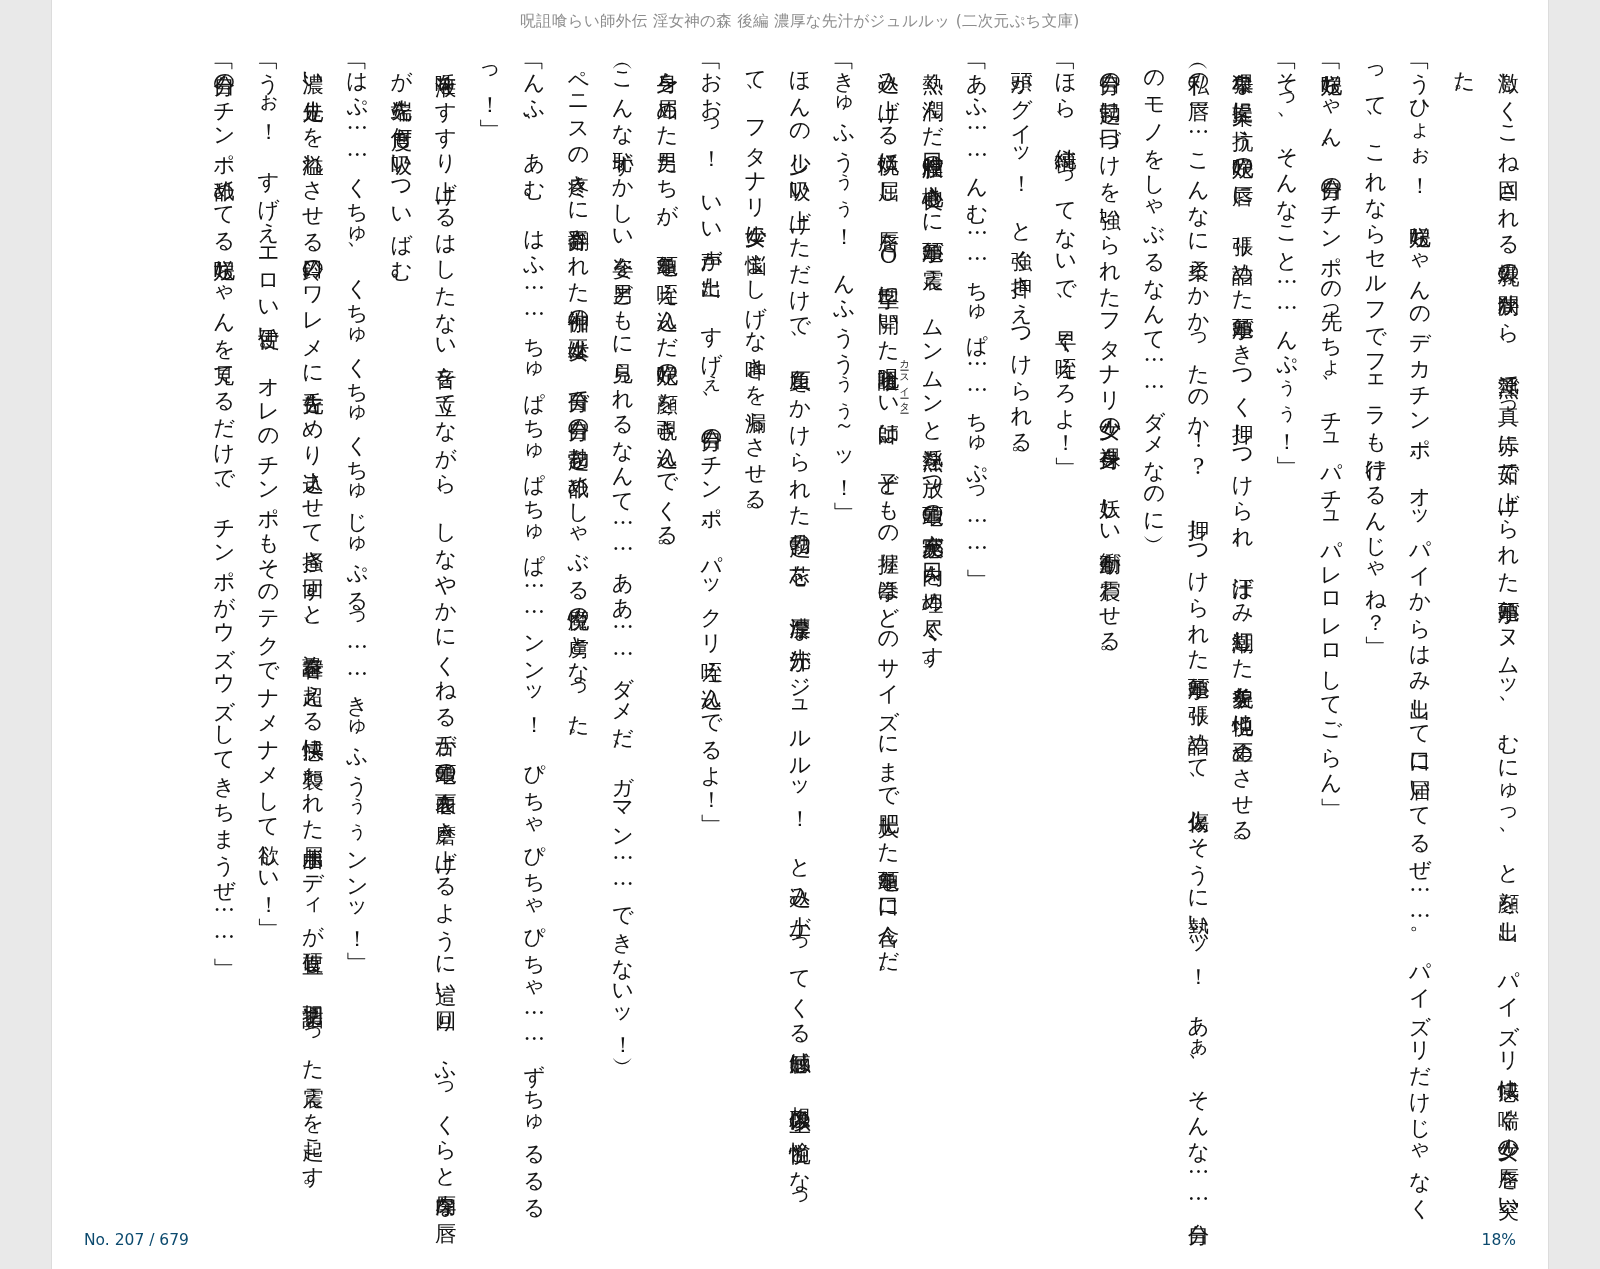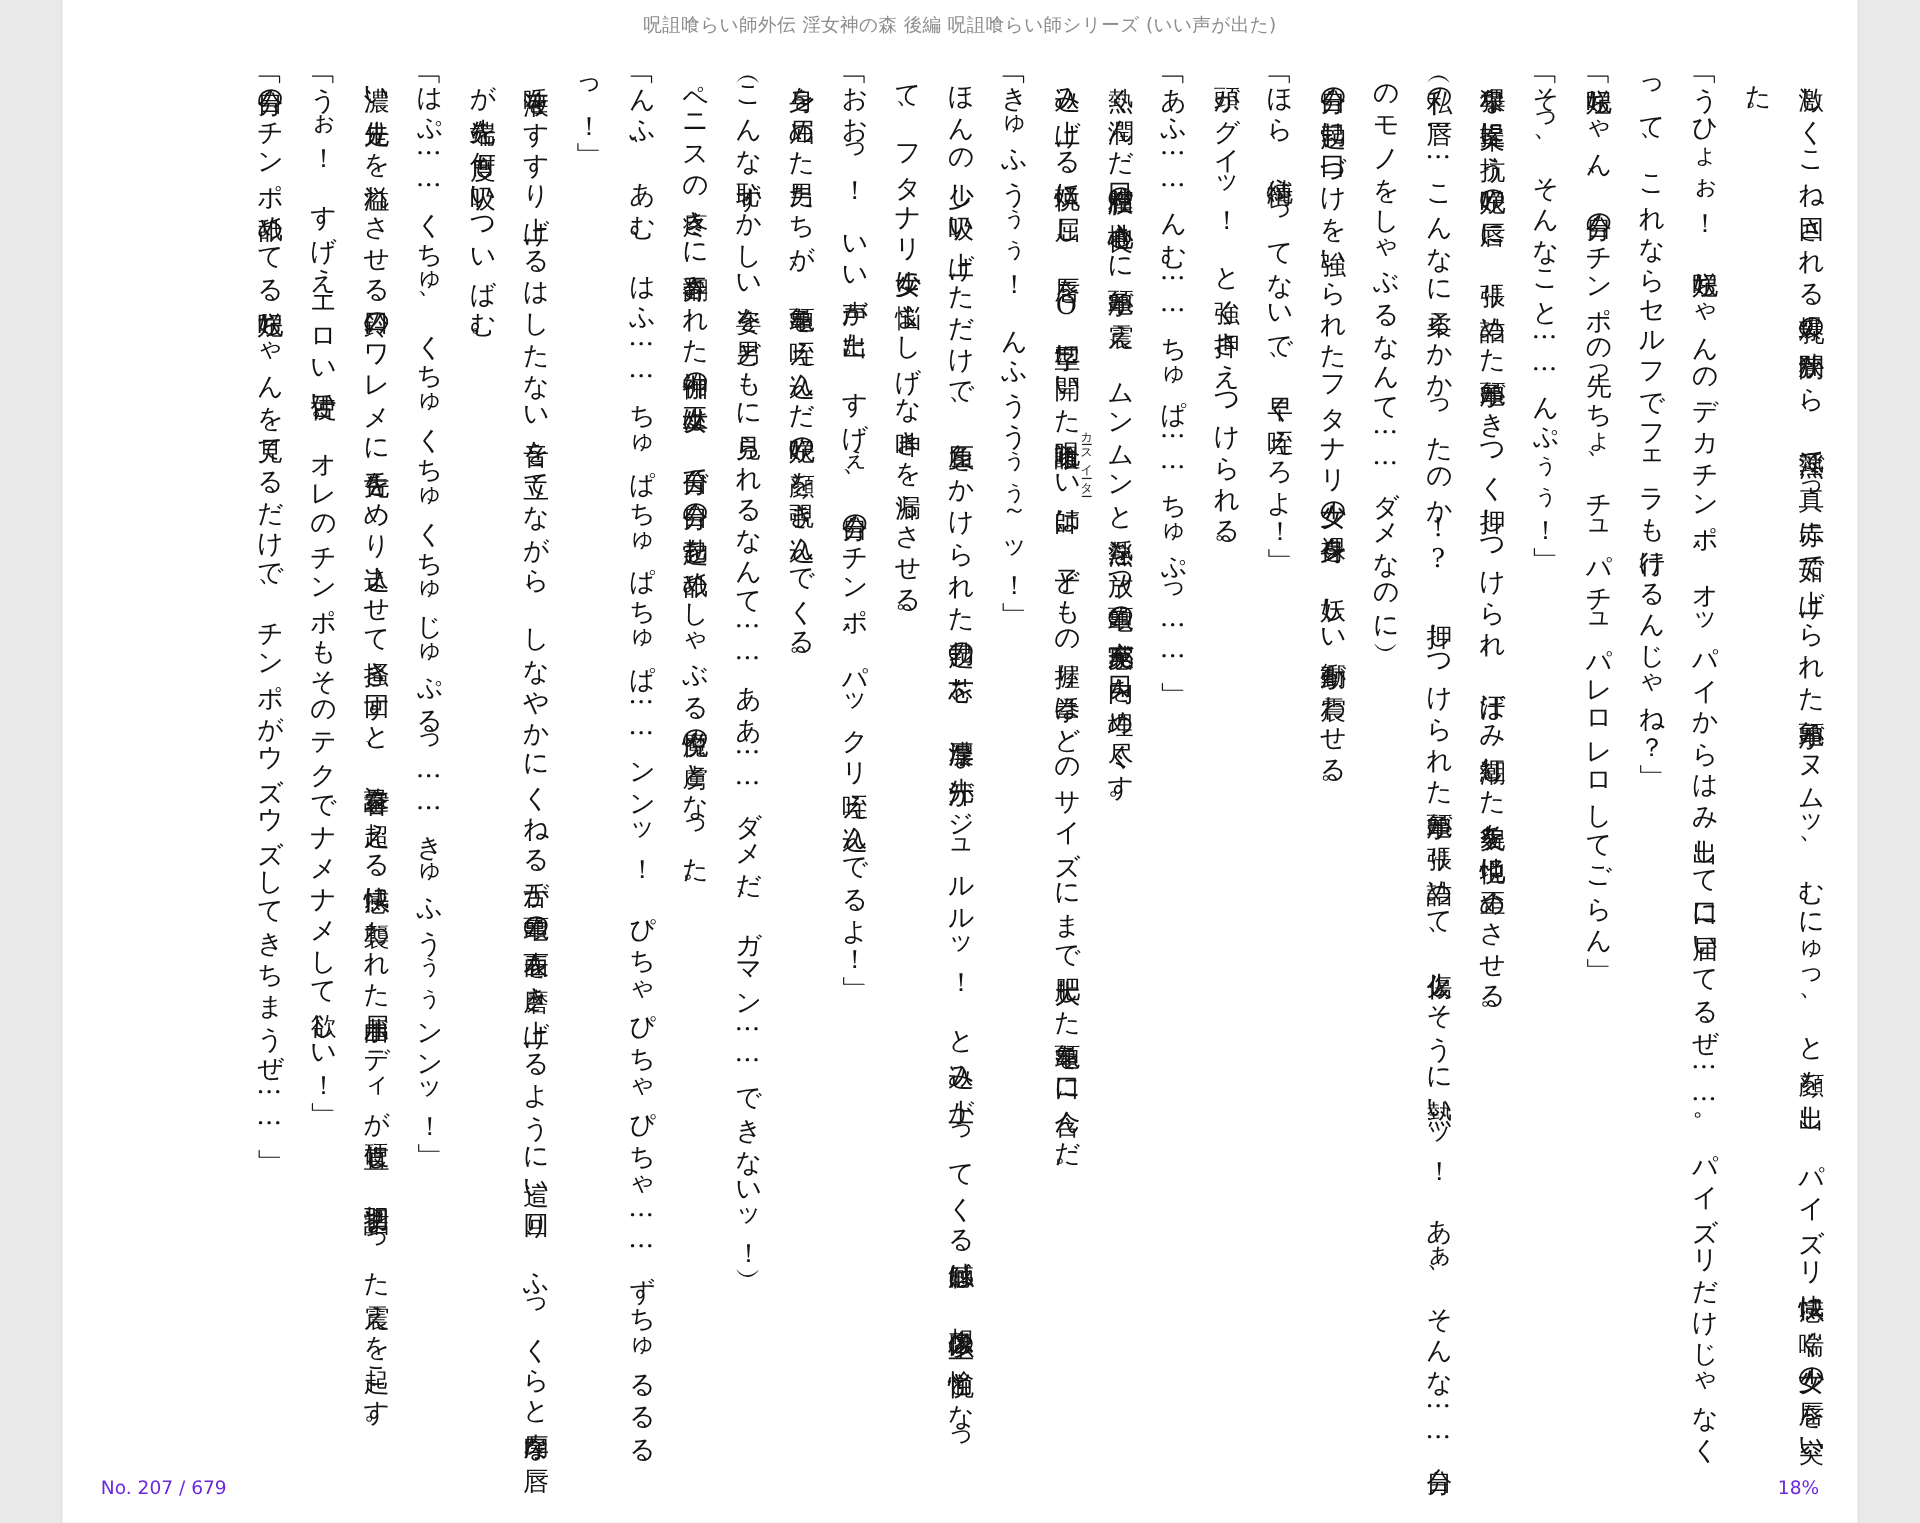--- a/index.html
+++ b/index.html
@@ -40,21 +40,21 @@
     font-size: 15.5px;
     letter-spacing: 0.3px;
     white-space: nowrap;
   }
   .footer {
     position: absolute;
     bottom: 0;
     left: 0;
     width: 100%;
     height: 46px;
-    color: #6d28d9;
+    color: #0c4a6e;
     font-size: 15.5px;
   }
   .footer .pageno {
     position: absolute;
     left: 32px;
     top: 8px;
   }
   .footer .pct {
     position: absolute;
     right: 32px;
@@ -95,21 +95,21 @@
     letter-spacing: 0px;
     color: #222;
   }
 </style>
 </head>
 <body>
 
 <div class="reader">
   <div class="page">
 
-    <div class="header">呪詛喰らい師外伝 淫女神の森 後編 呪詛喰らい師シリーズ (いい声が出た)</div>
+    <div class="header">呪詛喰らい師外伝 淫女神の森 後編 濃厚な先汁がジュルルッ (二次元ぷち文庫)</div>
 
     <div class="body-area">
       <div class="vtext">
         <p>激しくこね回される爆乳の狭間から、淫熱で真っ赤に茹で上げられた亀頭がヌムッ、むにゅっ、と顔を出し、パイズリ快感に喘ぐ少女の唇を突いた。</p>
         <p>「うひょぉ！　咲妃ちゃんのデカチンポ、オッパイからはみ出して口に届いてるぜ……。パイズリだけじゃなくって、これならセルフでフェラも行けるんじゃね？」</p>
         <p>「咲妃ちゃん、自分のチンポの先っちょ、チュパチュパレロレロしてごらん」</p>
         <p>「そっ、そんなこと……んぷぅぅ！」</p>
         <p>卑猥な提案に抗う咲妃の唇に、張り詰めた亀頭がきつく押しつけられ、汗ばみ紅潮した美貌を地悦に歪めさせる。</p>
         <p>（私の唇……こんなに柔らかかったのか!?　押しつけられた亀頭が張り詰めて、火傷しそうに熱いッ！　あぁ、そんな……自分のモノをしゃぶるなんて……ダメなのに）</p>
         <p>自分の勃起に口づけを強いられたフタナリ少女の裸身を、妖しい衝動が震わせる。</p>

